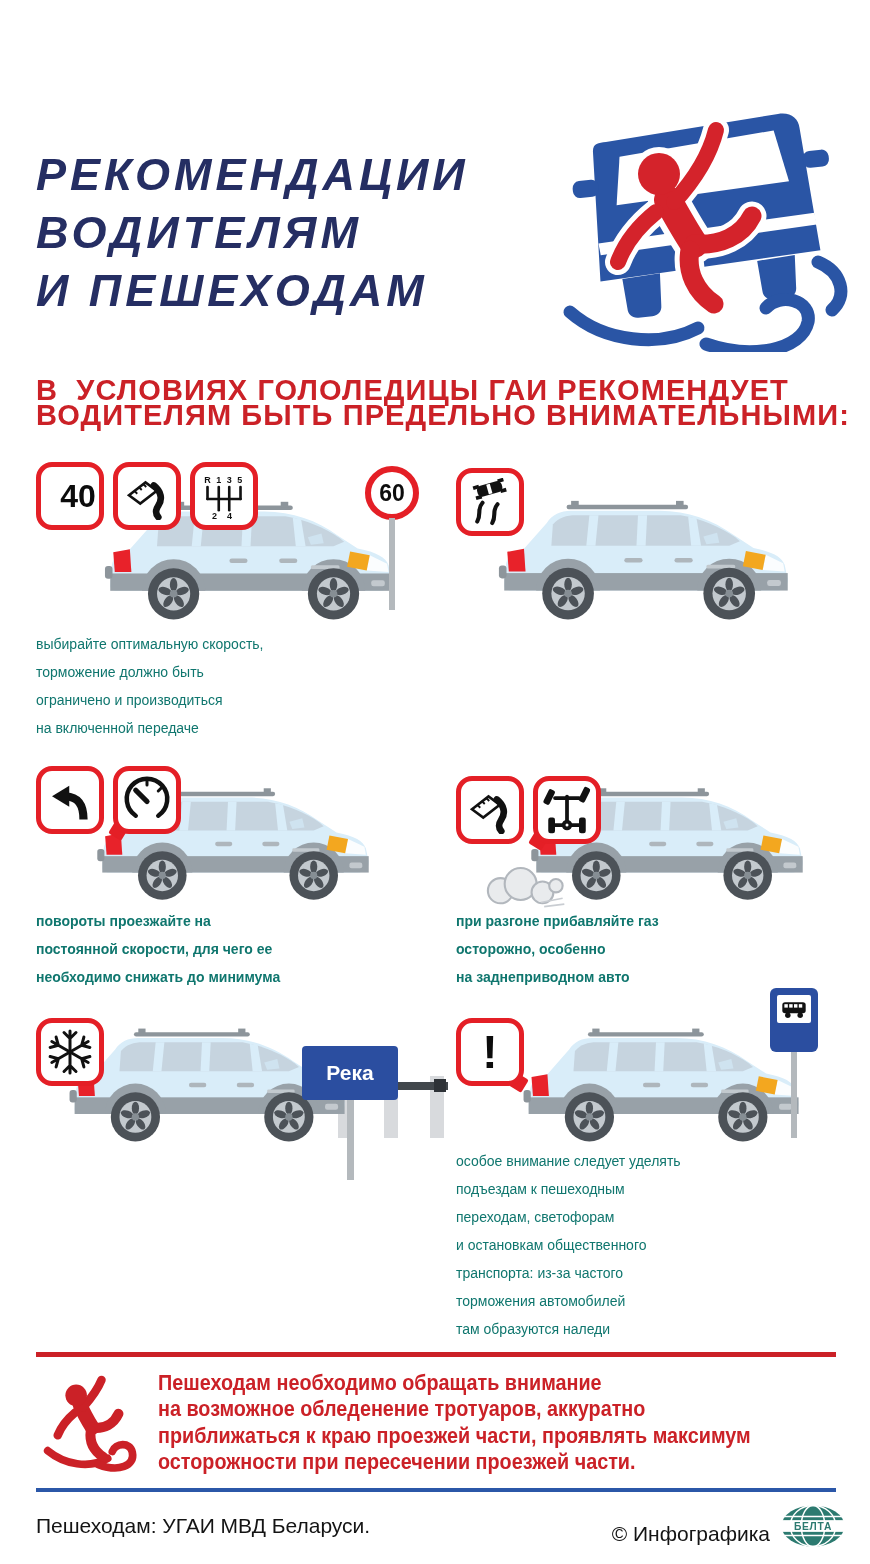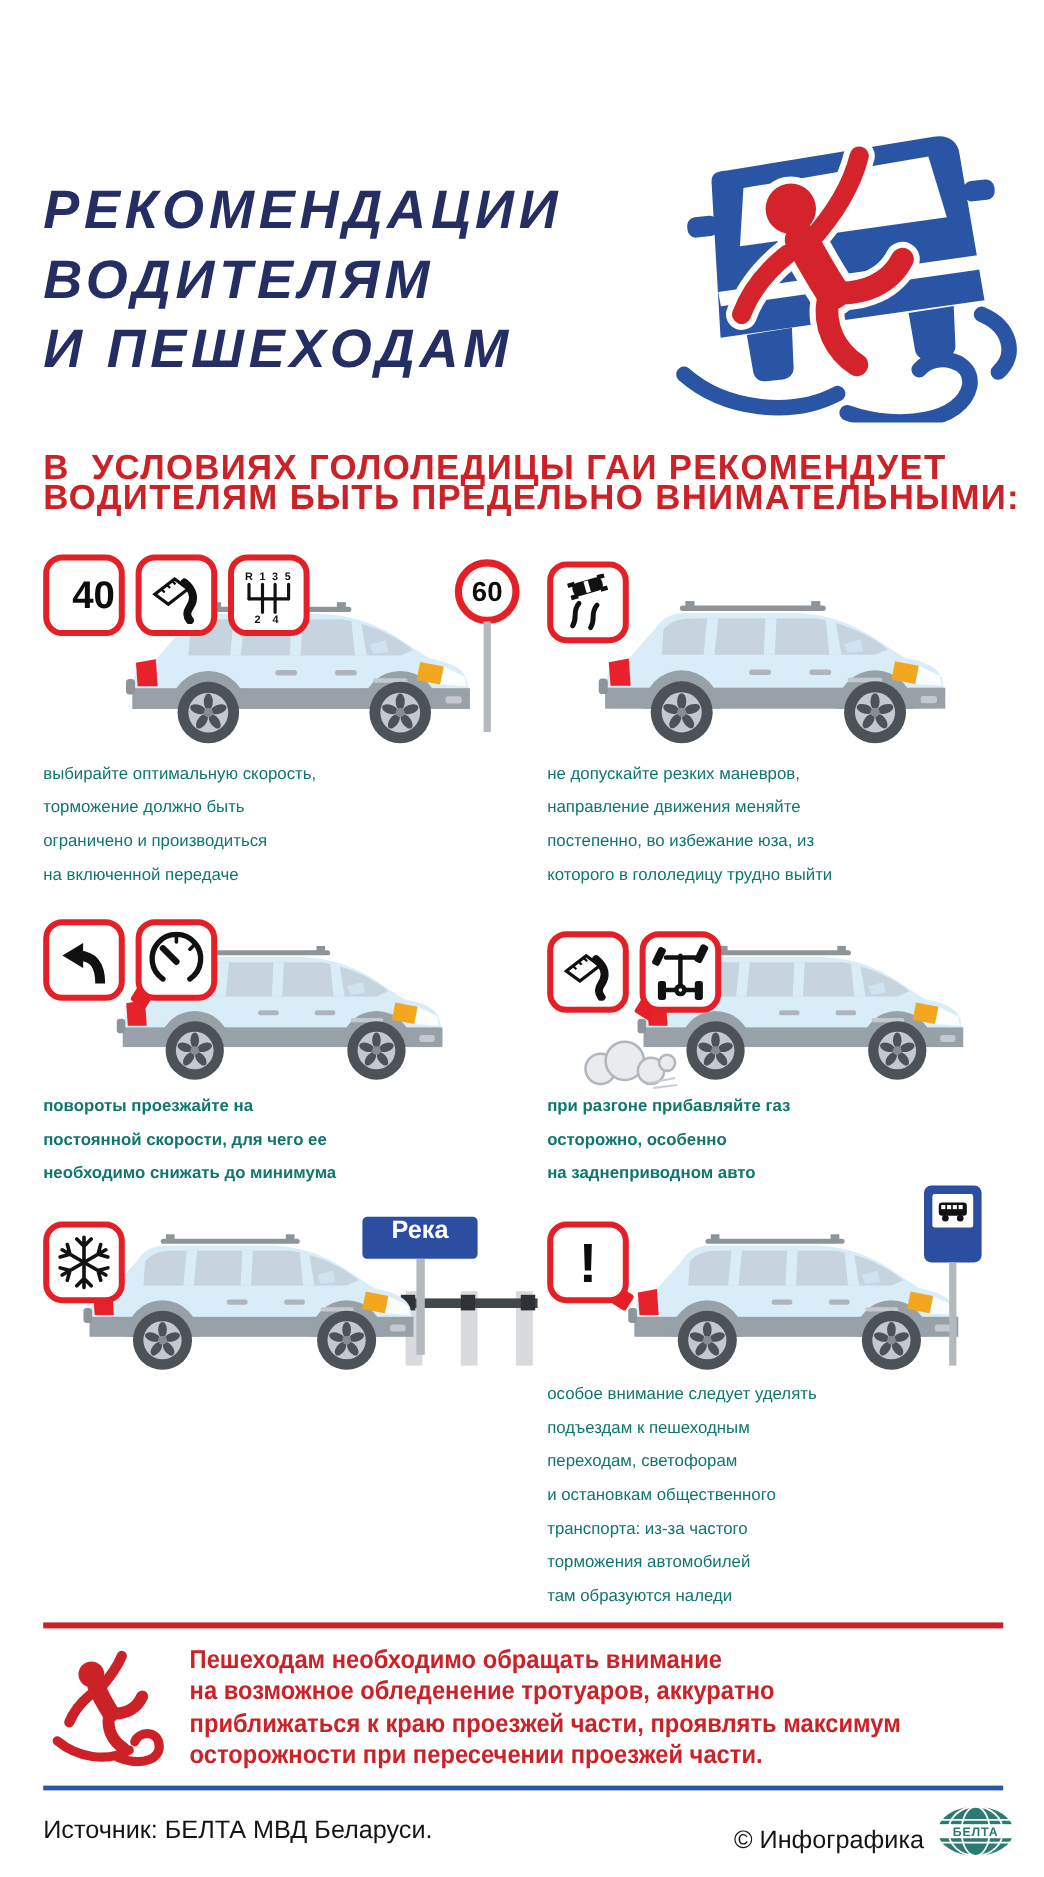--- a/index.html
+++ b/index.html
@@ -49,30 +49,30 @@
         border:5px solid #e41f26;border-radius:16px;position:relative;
         display:flex;align-items:center;justify-content:center;}
   .sign .glyph{width:48px;height:48px;}
   .sign.num{font-size:32px;font-weight:bold;color:#0c0c0c;padding-left:16px;}
   .sign.tail-bl::after{content:"";position:absolute;left:-7px;bottom:-9px;width:15px;height:15px;
         background:#e41f26;transform:rotate(32deg);border-radius:2px;z-index:-1;}
   .sign.tail-br::after{content:"";position:absolute;right:-7px;bottom:-9px;width:15px;height:15px;
         background:#e41f26;transform:rotate(32deg);border-radius:2px;z-index:-1;}
 
   
-  .prop60{position:absolute;left:342px;top:8px;width:56px;z-index:2;}
+  .prop60{position:absolute;left:328px;top:8px;width:56px;z-index:2;}
   .c60{width:54px;height:54px;box-sizing:border-box;margin:0 auto;border:6px solid #e41f26;
        border-radius:50%;background:#fff;display:flex;align-items:center;justify-content:center;
        font-size:23px;font-weight:bold;color:#0c0c0c;}
   .pole{width:6px;background:#b4b9bd;margin:0 auto;}
   .prop60 .pole{height:92px;margin-top:-2px;}
 
   .river{position:absolute;left:266px;top:14px;width:96px;text-align:center;z-index:2;}
-  .riversign{height:35px;background:#2b4ea0;border-radius:4px;color:#fff;font-size:21px;
-       font-weight:bold;display:flex;align-items:flex-start;justify-content:center;}
+  .riversign{height:54px;background:#2b4ea0;border-radius:4px;color:#fff;font-size:21px;
+       font-weight:bold;display:flex;align-items:center;justify-content:center;margin-top:32px;}
   .river .pole{width:7px;height:80px;}
 
   .rail{position:absolute;left:302px;top:74px;width:106px;height:66px;z-index:1;}
   .rail .post{position:absolute;top:2px;width:14px;height:62px;background:#d8dadd;}
   .rail .bar{position:absolute;top:8px;left:-10px;width:120px;height:8px;background:#42474c;}
   .rail .capp{position:absolute;top:5px;width:12px;height:13px;background:#2e3237;}
 
   .busstop{position:absolute;left:314px;top:0;width:48px;text-align:center;z-index:2;}
   .bussign{width:48px;height:64px;box-sizing:border-box;background:#2b4ea0;border-radius:6px;
        padding-top:7px;}
@@ -256,24 +256,20 @@
               <rect x="29" y="8" width="5" height="13" fill="#fff"></rect>
             </g>
             <g fill="none" stroke="#111" stroke-width="5.5" stroke-linecap="round">
               <path d="M15,58 C21,48 14,42 22,33"></path>
               <path d="M35,60 C41,50 34,44 42,35"></path>
             </g>
           </svg>
         </div>
       </div>
     </div>
-    <p class="cap">не допускайте резких маневров,
-направление движения меняйте
-постепенно, во избежание юза, из
-которого в гололедицу трудно выйти</p>
   </div>
 
   <div class="section" id="s3">
     <div class="illus">
       <svg class="car" viewBox="0 0 420 175" style="left:42px;width:300px;height:125px">
           <use href="#sym-car" xlink:href="#sym-car"></use>
         </svg>
       <div class="signrow" style="top:4px">
         <div class="sign">
           <svg class="glyph" viewBox="0 0 64 64">
@@ -428,21 +424,21 @@
       </g>
       <circle cx="47" cy="24" r="14" fill="#cb2127"></circle>
     </svg>
     <div class="note-text">Пешеходам необходимо обращать внимание
 на возможное обледенение тротуаров, аккуратно
 приближаться к краю проезжей части, проявлять максимум
 осторожности при пересечении проезжей части.</div>
   </div>
 
   <div class="footer">
-    <span class="src">Источник: БЕЛТА МВД Беларуси.</span>
+    <span class="src">Пешеходам: УГАИ МВД Беларуси.</span>
     <div class="credit">
       <span>© Инфографика</span>
       <svg width="66" height="44" viewBox="0 0 90 60">
         <ellipse cx="45" cy="30" rx="43" ry="28" fill="#2c7a70"></ellipse>
         <g fill="none" stroke="#fff" stroke-width="2">
           <ellipse cx="45" cy="30" rx="16" ry="28"></ellipse>
           <ellipse cx="45" cy="30" rx="31" ry="28"></ellipse>
           <path d="M6,17 L84,17 M6,43 L84,43"></path>
         </g>
         <rect x="1" y="22" width="88" height="16" fill="#fff"></rect>

